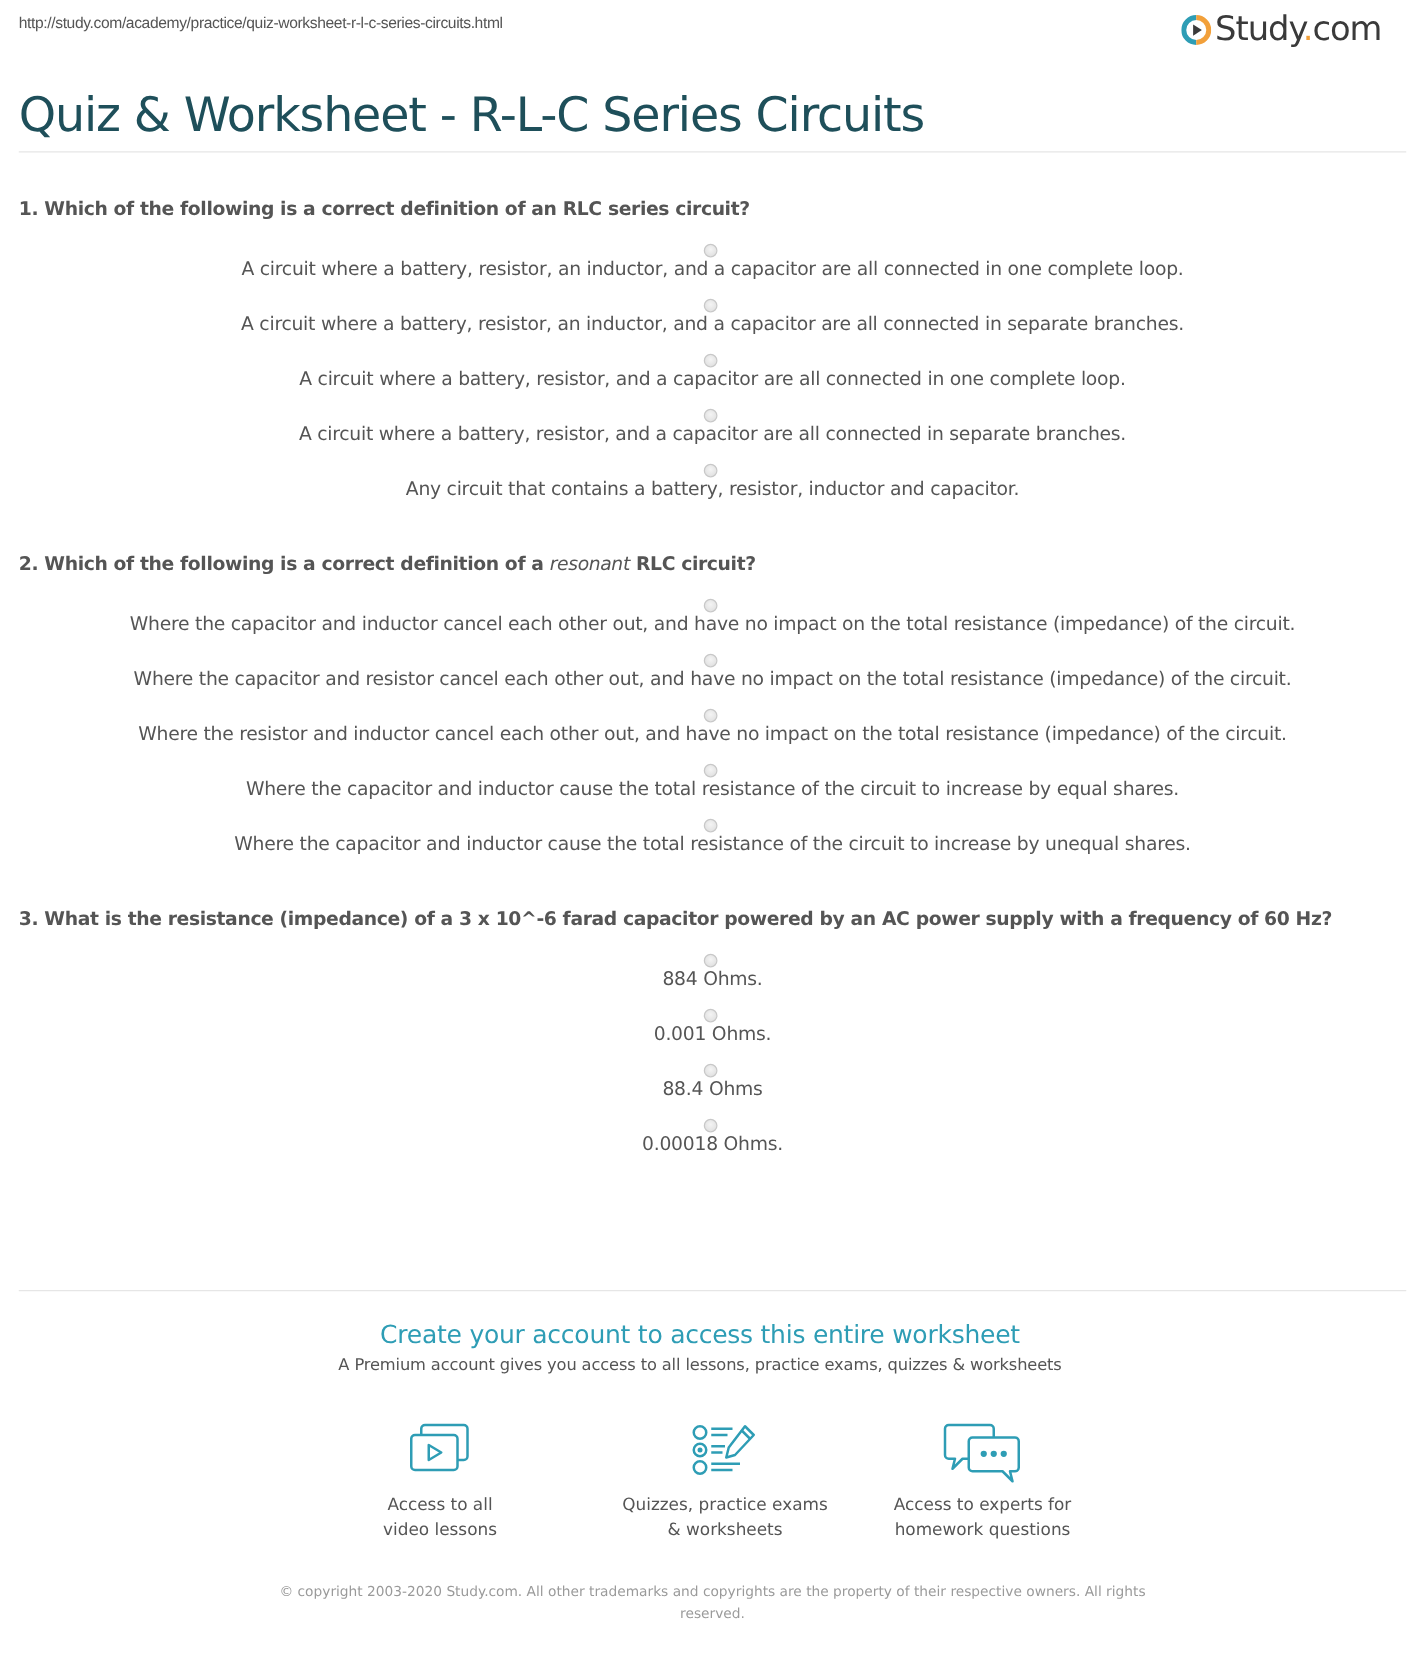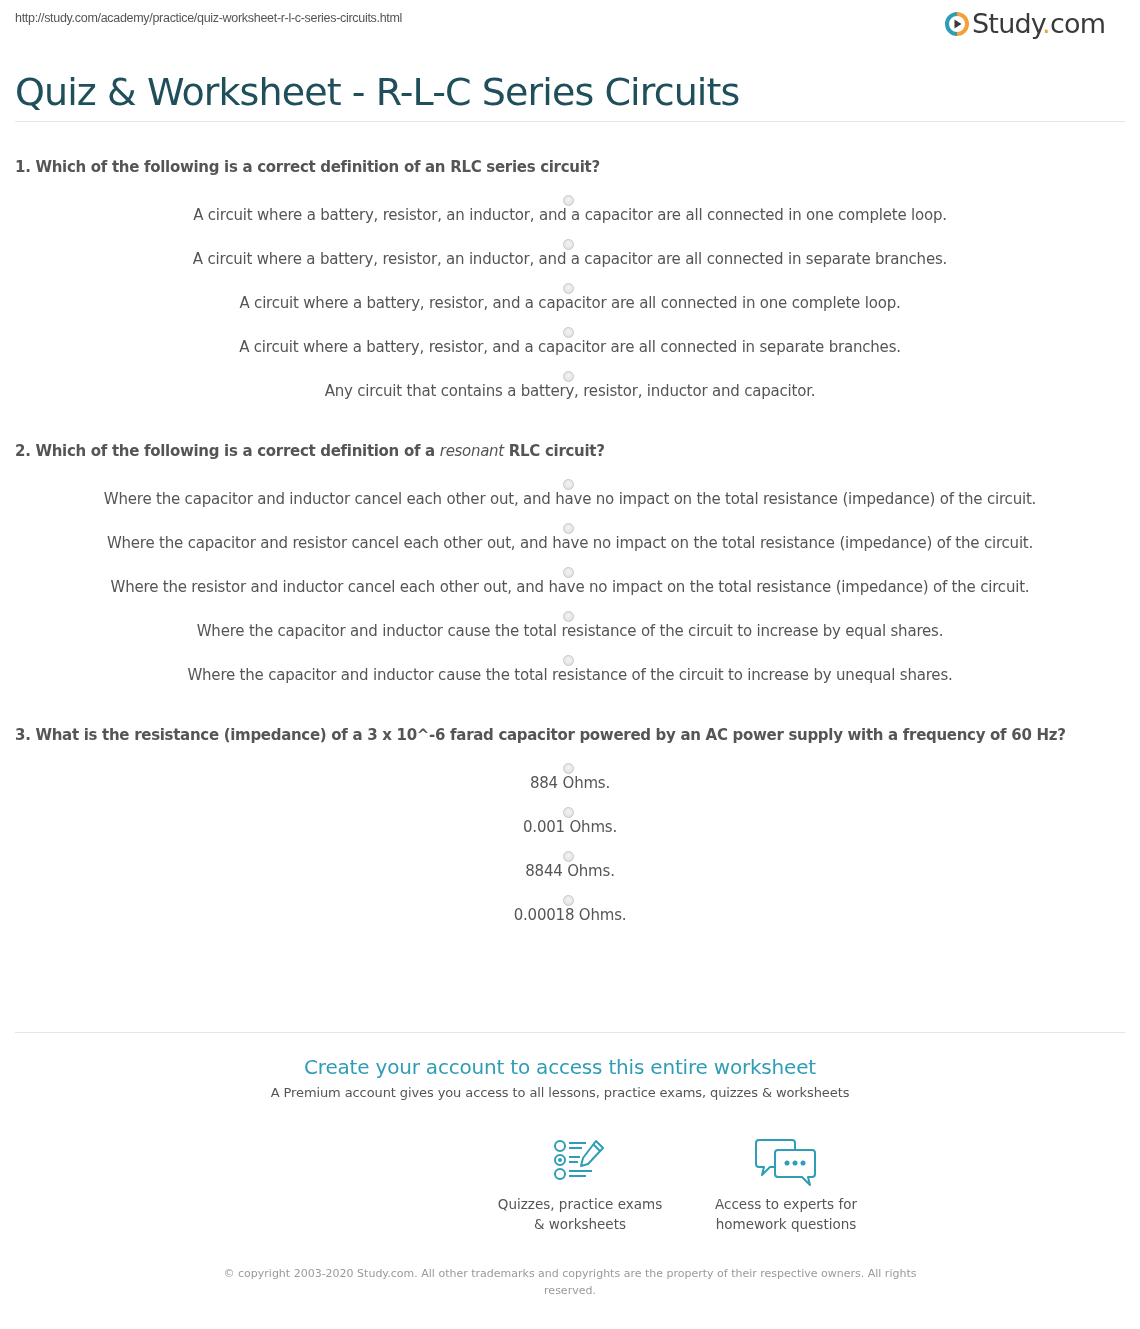--- a/index.html
+++ b/index.html
@@ -161,37 +161,46 @@
     <li class="answer">
         <span class="radio"></span>
         <span>884 Ohms.</span>
       </li>
     <li class="answer">
         <span class="radio"></span>
         <span>0.001 Ohms.</span>
       </li>
     <li class="answer">
         <span class="radio"></span>
-        <span>8844 Ohms.</span>
+        <span>88.4 Ohms</span>
       </li>
     <li class="answer">
         <span class="radio"></span>
         <span>0.00018 Ohms.</span>
       </li>
   </ul>
 </div>
 
 <div class="rule" style="top:1032px;"></div>
 
 <div class="cta" style="top:1055px;">
   <div class="cta-title">Create your account to access this entire worksheet</div>
   <div class="cta-sub">A Premium account gives you access to all lessons, practice exams, quizzes &amp; worksheets</div>
 </div>
 
 <div class="features">
+  <div class="feature" style="left:252px;">
+    <svg width="52" height="44" viewBox="0 0 52 44">
+      <rect x="11" y="2" width="37" height="28" rx="3" fill="#fff" stroke="#2e9db5" stroke-width="2"></rect>
+      <rect x="3" y="10" width="37" height="28" rx="3" fill="#fff" stroke="#2e9db5" stroke-width="2"></rect>
+      <polygon points="17,18 17,30 27,24" fill="none" stroke="#2e9db5" stroke-width="2" stroke-linejoin="round"></polygon>
+    </svg>
+    <div class="feature-label">Access to all
+video lessons</div>
+  </div>
   <div class="feature" style="left:480px;">
     <svg width="56" height="44" viewBox="0 0 56 44">
       <circle cx="8" cy="8" r="5" fill="none" stroke="#2e9db5" stroke-width="2"></circle>
       <circle cx="8" cy="22" r="5" fill="none" stroke="#2e9db5" stroke-width="2"></circle>
       <circle cx="8" cy="22" r="2" fill="#2e9db5"></circle>
       <circle cx="8" cy="36" r="5" fill="none" stroke="#2e9db5" stroke-width="2"></circle>
       <line x1="17" y1="5" x2="34" y2="5" stroke="#2e9db5" stroke-width="2"></line>
       <line x1="17" y1="10" x2="30" y2="10" stroke="#2e9db5" stroke-width="2"></line>
       <line x1="17" y1="19" x2="28" y2="19" stroke="#2e9db5" stroke-width="2"></line>
       <line x1="17" y1="24" x2="26" y2="24" stroke="#2e9db5" stroke-width="2"></line>

